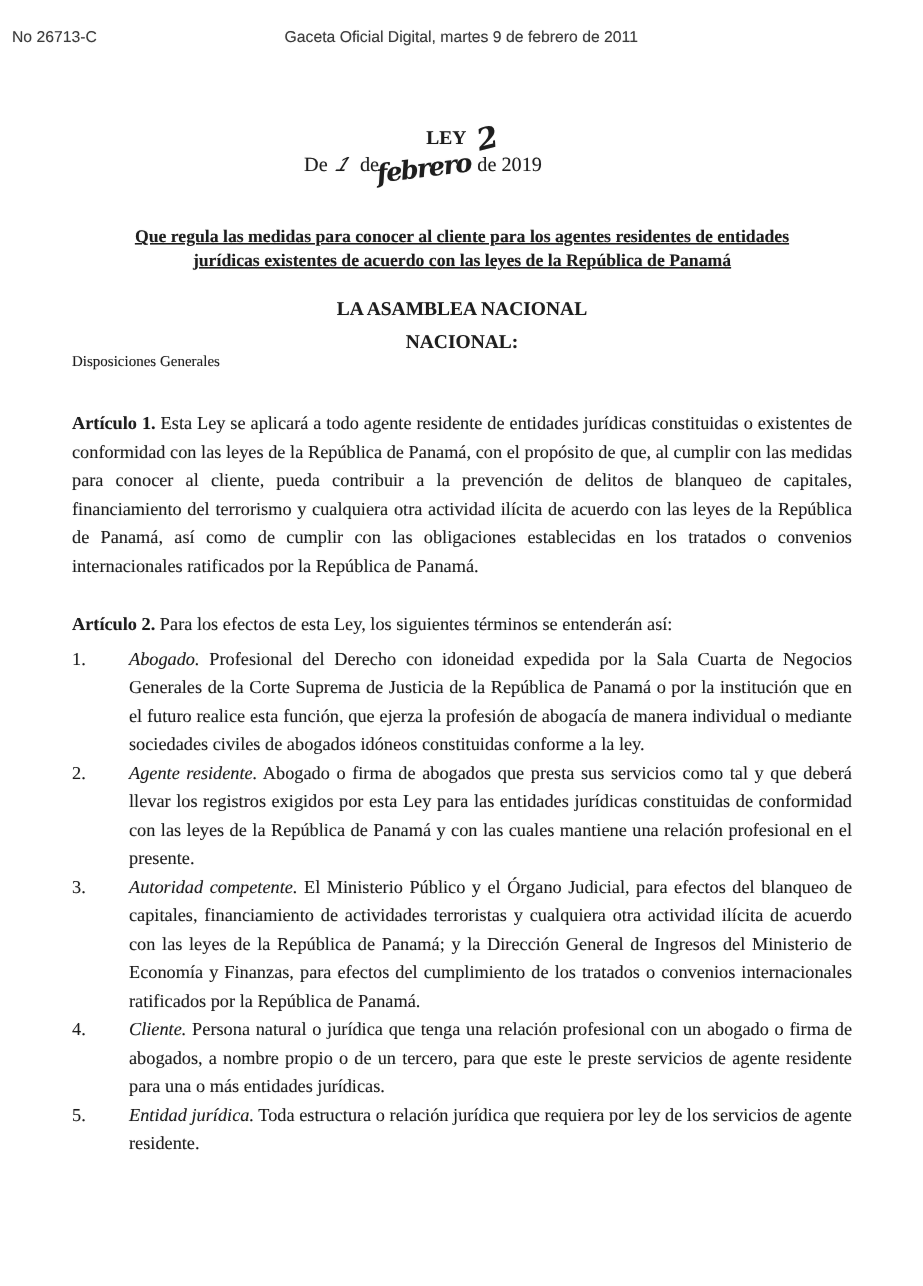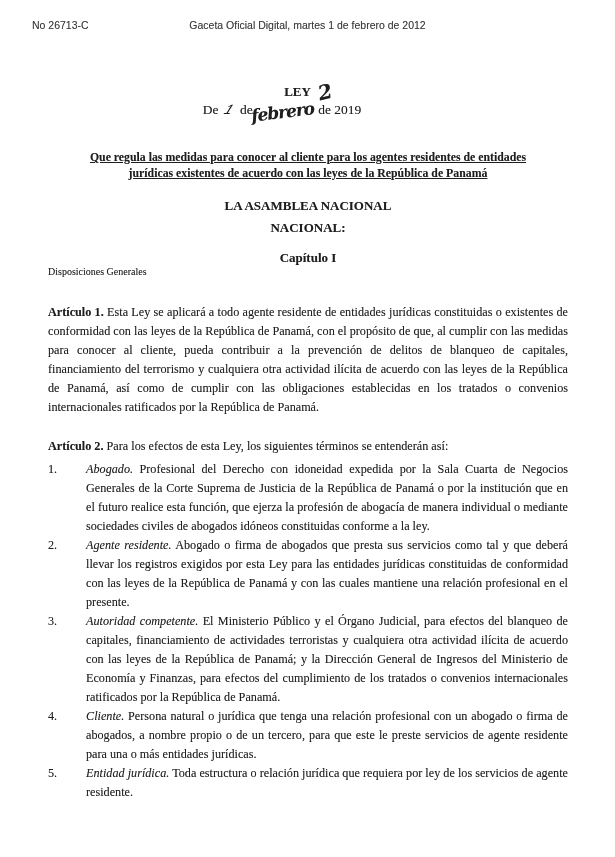--- a/index.html
+++ b/index.html
@@ -23,21 +23,21 @@
     position: absolute;
     top: 19px;
     left: 0;
     right: 0;
     font-family: "Liberation Sans", sans-serif;
     font-size: 10.5px;
     color: #3c3c3c;
   }
   .doc-no {
     position: absolute;
-    left: 32px;
+    left: 8px;
     top: 0;
   }
   .header-center {
     display: block;
     text-align: center;
   }
 
   .content {
     position: absolute;
     left: 48px;
@@ -124,41 +124,40 @@
   .deftext { flex: 1; text-align: justify; }
   .term    { font-style: italic; margin-top: 12px; }
 </style>
 </head>
 <body>
 
 <div class="page">
 
   <div class="header">
     <span class="doc-no">No 26713-C</span>
-    <span class="header-center">Gaceta Oficial Digital, martes 1 de febrero de 2012</span>
+    <span class="header-center">Gaceta Oficial Digital, martes 9 de febrero de 2011</span>
   </div>
 
   <div class="content">
 
     <div class="ley-line">
       <span>LEY</span><span class="hw hw-num">2</span>
     </div>
 
     <div class="date-line">
       <span>De</span><span class="hw-day">1</span><span>de</span><span class="hw hw-month">febrero</span> <span>de 2019</span>
     </div>
 
     <div class="subtitle">
       <div>Que regula las medidas para conocer al cliente para los agentes residentes de entidades</div>
       <div>jurídicas existentes de acuerdo con las leyes de la República de Panamá</div>
     </div>
 
     <div class="center-bold asamblea">LA ASAMBLEA NACIONAL</div>
     <div class="center-bold decreta">NACIONAL:</div>
-    <div class="center-bold capitulo">Capítulo I</div>
     <div class="disposiciones">Disposiciones Generales</div>
 
     <p class="article art1">
       <span class="art-label">Artículo 1.</span> <span>Esta Ley se aplicará a todo agente residente de entidades jurídicas constituidas o existentes de conformidad con las leyes de la República de Panamá, con el propósito de que, al cumplir con las medidas para conocer al cliente, pueda contribuir a la prevención de delitos de blanqueo de capitales, financiamiento del terrorismo y cualquiera otra actividad ilícita de acuerdo con las leyes de la República de Panamá, así como de cumplir con las obligaciones establecidas en los tratados o convenios internacionales ratificados por la República de Panamá.</span>
     </p>
 
     <p class="article art2">
       <span class="art-label">Artículo 2.</span> <span>Para los efectos de esta Ley, los siguientes términos se entenderán así:</span>
     </p>
 

